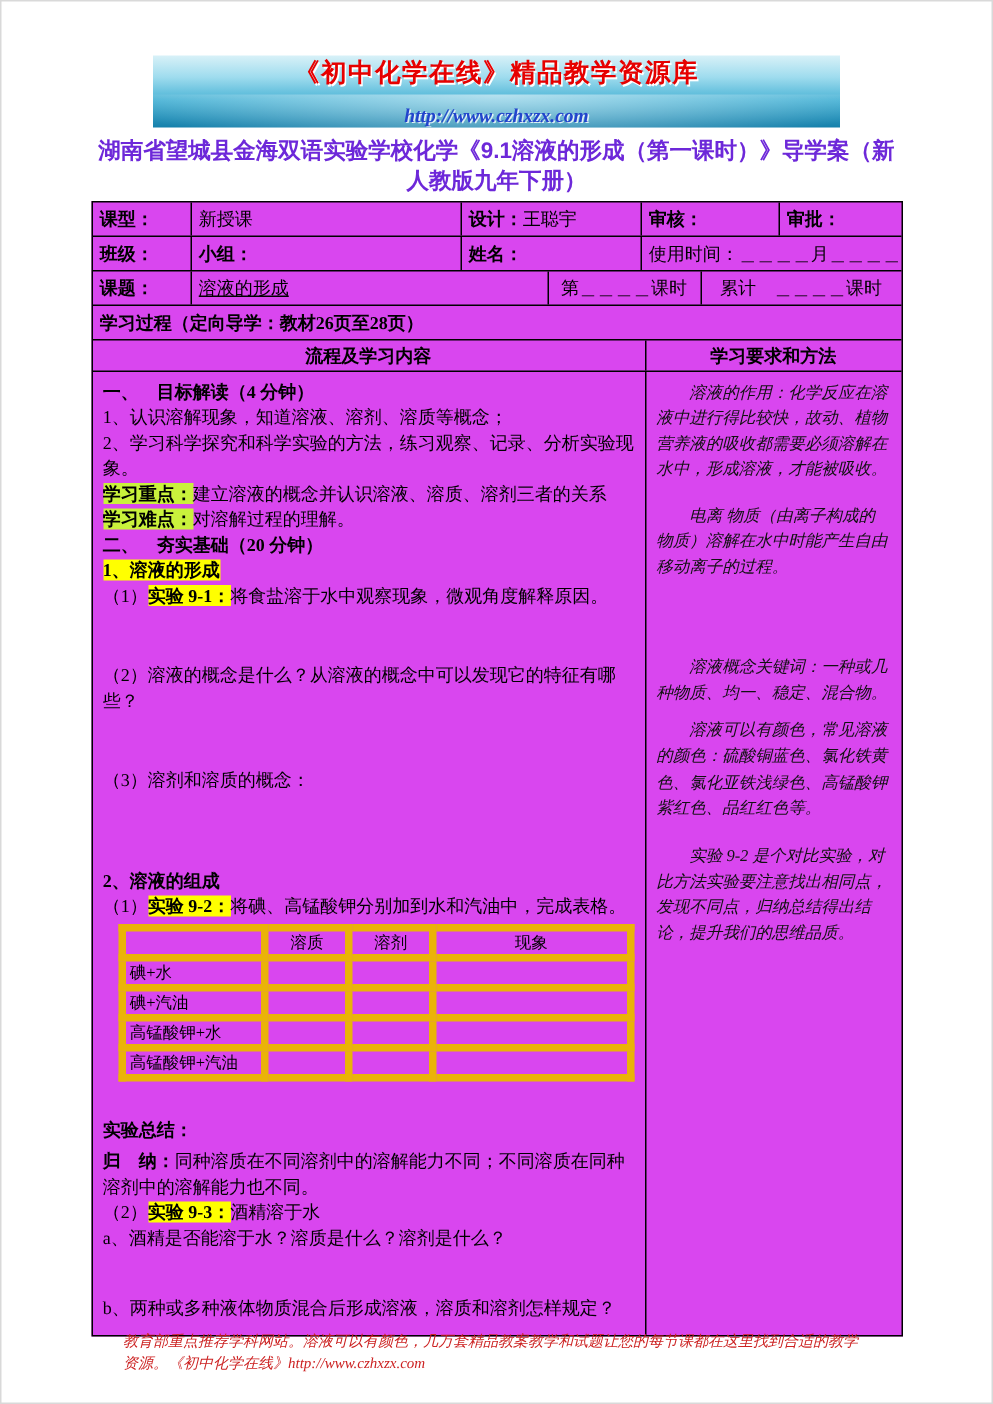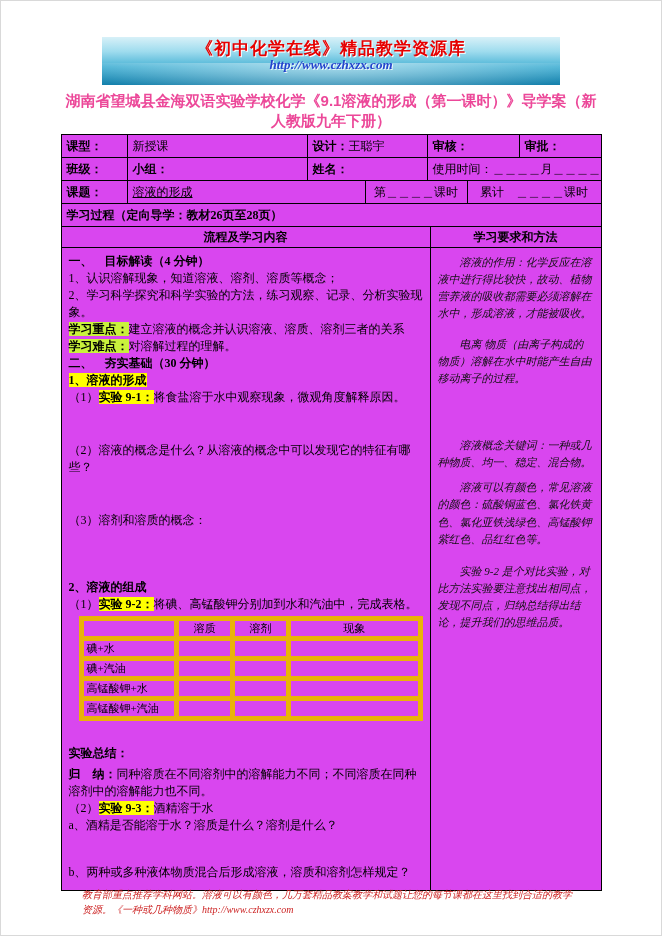--- a/index.html
+++ b/index.html
@@ -7,36 +7,36 @@
   body { font-family:"Liberation Serif","DejaVu Serif",serif; }
   .page {
     width:662px; height:936px; margin:0 auto; background:#fff;
     border:1px solid #d9d9d9; position:relative; overflow:hidden;
   }
 
   
   .banner {
     width:458px; height:48px; margin:36px auto 6px;
     background:linear-gradient(180deg,#d8f1f8 0%,#9fdcee 30%,#4cb4d6 62%,#1580ab 100%);
-    display:flex; flex-direction:column; align-items:center; justify-content:flex-start;
+    display:flex; flex-direction:column; align-items:center; justify-content:space-between;
     position:relative; overflow:hidden;
   }
   .banner::after{
     content:""; position:absolute; left:-30px; top:26px; width:520px; height:40px;
     background:radial-gradient(ellipse at 50% 0%, rgba(255,255,255,.55), rgba(255,255,255,0) 70%);
   }
   .banner-title { color:#e60000; font-weight:bold; font-size:17px; letter-spacing:1px;
     text-shadow:1px 1px 0 #ffffff; z-index:1; }
   .banner-url { color:#2244cc; font-weight:bold; font-style:italic; font-size:13px;
     margin-top:-3px; text-shadow:1px 1px 0 rgba(255,255,255,.8); z-index:1; }
 
   
   .doc-title {
     width:540px; margin:2px auto 4px; text-align:center;
-    color:#ec4899; font-weight:bold; font-size:15px; line-height:1.3;
+    color:#6d28d9; font-weight:bold; font-size:15px; line-height:1.3;
     font-family:"Liberation Sans","DejaVu Sans",sans-serif;
   }
 
   
   .sheet { width:541px; margin:0 auto; border:1px solid #000; background:#d946ef; }
   .trow { display:flex; border-bottom:1px solid #000; }
   .cell {
     border-right:1px solid #000; padding:1px 5px; font-size:12px;
     height:22px; display:flex; align-items:center; overflow:hidden; white-space:nowrap;
   }
@@ -155,21 +155,21 @@
     </div>
 
     <div class="trow body-row" style="border-bottom:none">
 
       <div class="col-left">
         <p class="line b">一、　目标解读（4 分钟）</p>
         <p class="line wrap">1、认识溶解现象，知道溶液、溶剂、溶质等概念；</p>
         <p class="line wrap">2、学习科学探究和科学实验的方法，练习观察、记录、分析实验现象。</p>
         <p class="line wrap"><span class="b hl-g">学习重点：</span><span>建立溶液的概念并认识溶液、溶质、溶剂三者的关系</span></p>
         <p class="line wrap"><span class="b hl-g">学习难点：</span><span>对溶解过程的理解。</span></p>
-        <p class="line b">二、　夯实基础（30 分钟）</p>
+        <p class="line b">二、　夯实基础（20 分钟）</p>
         <p class="line"><span class="b hl-y">1、溶液的形成</span></p>
         <p class="line wrap mb36"><span>（1）</span><span class="b hl-y">实验 9-1：</span><span>将食盐溶于水中观察现象，微观角度解释原因。</span></p>
         <p class="line wrap mb36">（2）溶液的概念是什么？从溶液的概念中可以发现它的特征有哪些？</p>
         <p class="line wrap mb50">（3）溶剂和溶质的概念：</p>
         <p class="line b">2、溶液的组成</p>
         <p class="line wrap"><span>（1）</span><span class="b hl-y">实验 9-2：</span><span>将碘、高锰酸钾分别加到水和汽油中，完成表格。</span></p>
 
         <table class="exp-table">
           <tbody>
             <tr class="hrow">
@@ -218,16 +218,16 @@
         <p class="rp3">溶液概念关键词：一种或几种物质、均一、稳定、混合物。</p>
         <p class="rp4">溶液可以有颜色，常见溶液的颜色：硫酸铜蓝色、氯化铁黄色、氯化亚铁浅绿色、高锰酸钾紫红色、品红红色等。</p>
         <p class="rp5">实验 9-2 是个对比实验，对比方法实验要注意找出相同点，发现不同点，归纳总结得出结论，提升我们的思维品质。</p>
       </div>
 
     </div>
   </div>
 
   <div class="footer">
     <span>教育部重点推荐学科网站。溶液可以有颜色，几万套精品教案教学和试题让您的每节课都在这里找到合适的教学</span><br>
-    <span>资源。《一种或几种物质》</span><span>http://www.czhxzx.com</span>
+    <span>资源。《初中化学在线》</span><span>http://www.czhxzx.com</span>
   </div>
 
 </div>
 
 </body></html>

